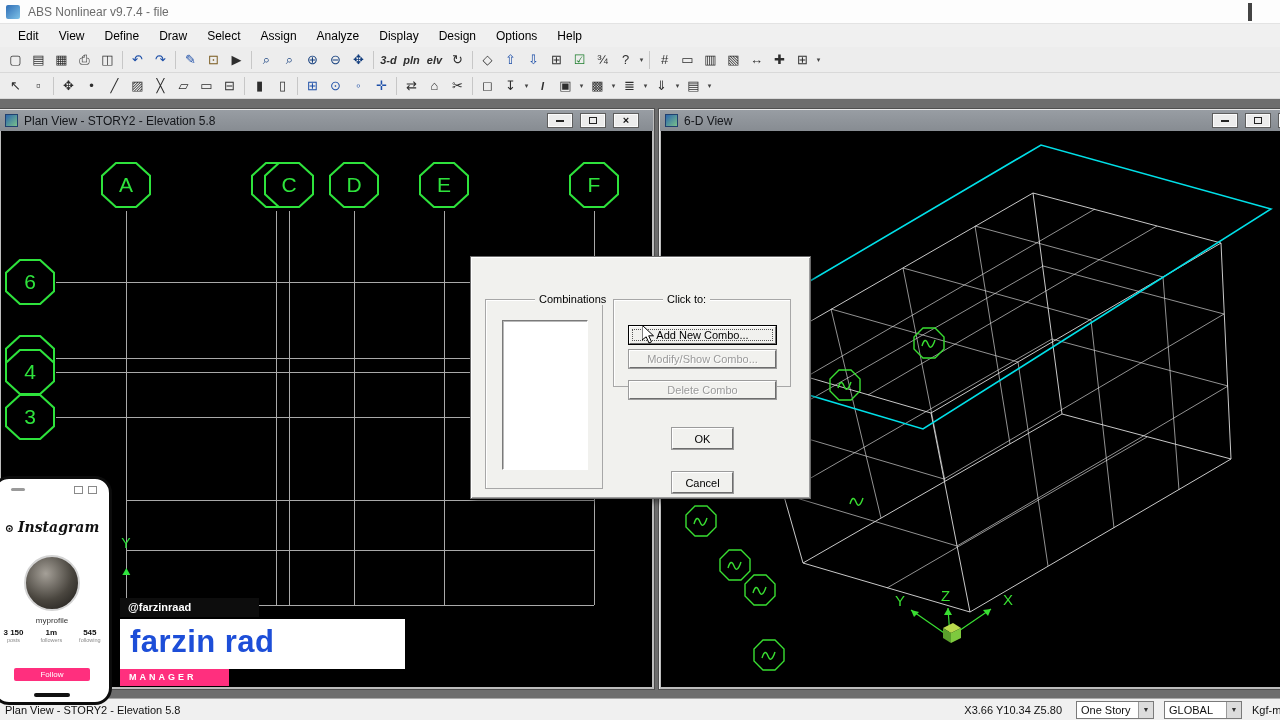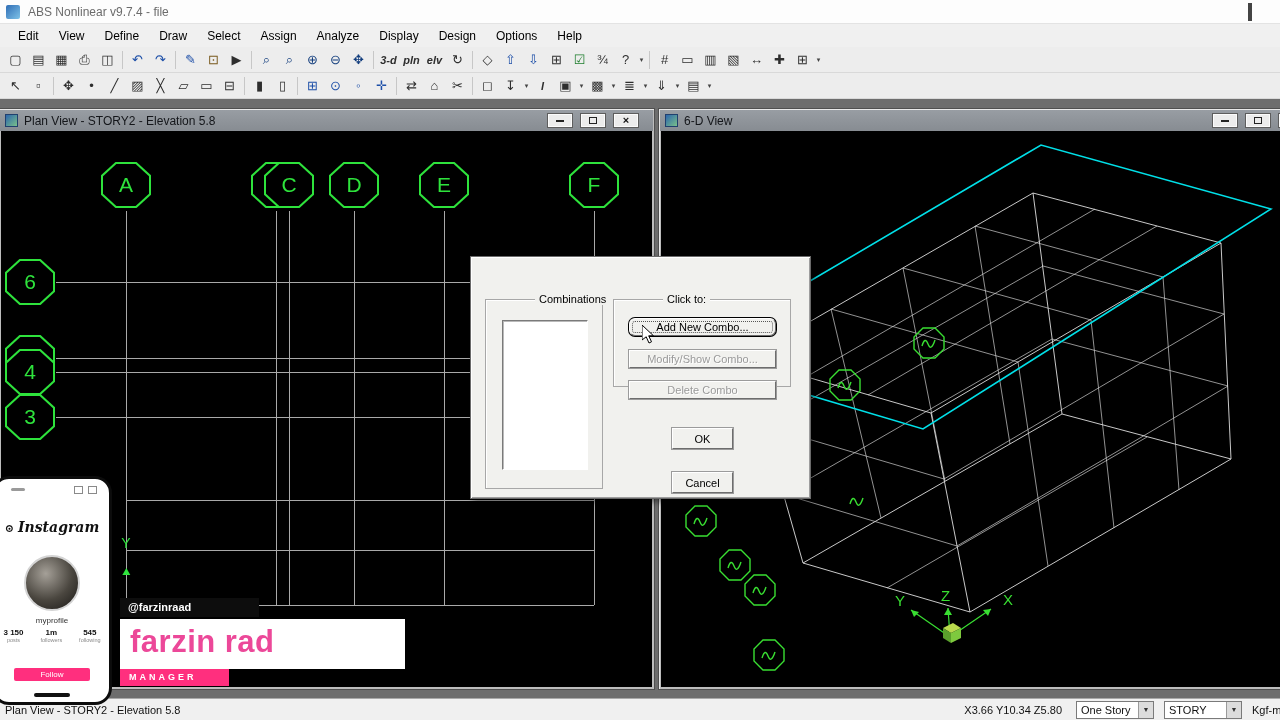--- a/index.html
+++ b/index.html
@@ -98,21 +98,21 @@
   .ph-stats{position:absolute;left:6px;right:6px;top:149px;display:flex;justify-content:space-around;gap:12px;}
   .ph-stat{text-align:center;}
   .ph-stat .v{font-size:8px;font-weight:bold;color:#111;display:block;}
   .ph-stat .l{font-size:5.5px;color:#8a8a8a;display:block;}
   .follow{position:absolute;left:50%;top:189px;transform:translateX(-50%);width:76px;height:13px;
           background:var(--pink,#ff2f7e);color:#fff;font-size:8px;display:flex;align-items:center;justify-content:center;border-radius:2px;}
   .homebar{position:absolute;left:50%;bottom:5px;transform:translateX(-50%);width:36px;height:4px;background:#111;border-radius:3px;}
 
   .handle-bar{position:absolute;left:120px;top:598px;width:139px;height:19px;background:#0d0d0d;color:#fff;
               font-size:11px;font-weight:bold;line-height:19px;padding-left:8px;z-index:60;}
-  .name-bar{position:absolute;left:120px;top:619px;width:285px;height:50px;background:#fff;color:#ec4899;
+  .name-bar{position:absolute;left:120px;top:619px;width:285px;height:50px;background:#fff;color:#1d4ed8;
             font-size:31px;font-weight:bold;letter-spacing:.5px;padding:5px 0 0 10px;z-index:60;}
   .badge-bar{position:absolute;left:120px;top:669px;width:109px;height:17px;background:var(--pink,#ff2f7e);color:#fff;
              font-size:9px;font-weight:bold;letter-spacing:3px;line-height:17px;padding-left:9px;z-index:60;}
 
   
   .statusbar{position:absolute;left:0;bottom:0;width:100%;height:22px;background:#f0f0f0;border-top:1px solid #a8a8a8;
              display:flex;align-items:center;font-size:11px;color:#111;z-index:30;}
   .sb-left{margin-left:5px;white-space:nowrap;}
   .sb-coords{margin-left:auto;margin-right:14px;white-space:nowrap;}
   .combo{display:flex;align-items:center;height:18px;background:#fff;border:1px solid #7a7a7a;margin-right:10px;padding-left:4px;}
@@ -409,21 +409,21 @@
     </div>
   </div>
 
   <div class="dialog">
     <div class="group g-comb">
       <span class="legend">Combinations</span>
       <div class="listbox"></div>
     </div>
     <div class="group g-click">
       <span class="legend">Click to:</span>
-      <button class="pbtn default" style="top:18px;border-radius:6px;">Add New Combo...</button>
+      <button class="pbtn default" style="top:26px;">Add New Combo...</button>
       <button class="pbtn disabled" style="top:50px;">Modify/Show Combo...</button>
       <button class="pbtn disabled" style="top:81px;">Delete Combo</button>
     </div>
     <button class="pbtn small" style="top:171px;">OK</button>
     <button class="pbtn small" style="top:215px;">Cancel</button>
   </div>
 
   <div class="phone">
     <span class="ph-dash"></span>
     <span class="ph-mini" style="right:26px;"></span>
@@ -455,21 +455,21 @@
   <div class="badge-bar">MANAGER</div>
 
   <div class="statusbar">
     <span class="sb-left">Plan View - STORY2 - Elevation 5.8</span>
     <span class="sb-coords">X3.66 Y10.34 Z5.80</span>
     <span class="combo story">
       <span>One Story</span>
       <span class="arrow">▼</span>
     </span>
     <span class="combo csys">
-      <span>STORY</span>
+      <span>GLOBAL</span>
       <span class="arrow">▼</span>
     </span>
     <span class="sb-units">Kgf-m</span>
   </div>
 
   <div class="cursor">
     <svg width="14" height="20" viewBox="0 0 14 20">
       <polygon points="0,0 0,15 4.2,11.8 7,18 9.5,16.8 6.7,10.8 11.5,10.8" fill="#fff" stroke="#000" stroke-width="1"></polygon>
     </svg>
   </div>

